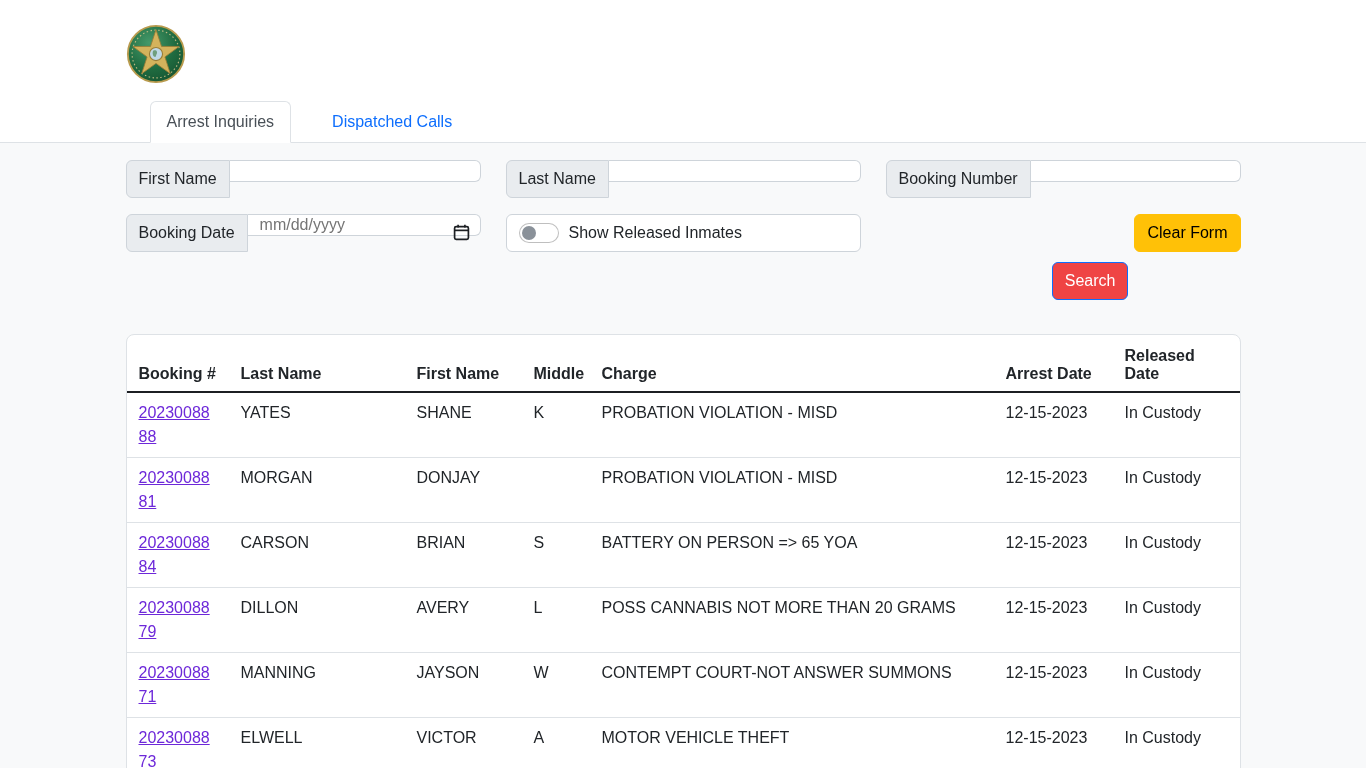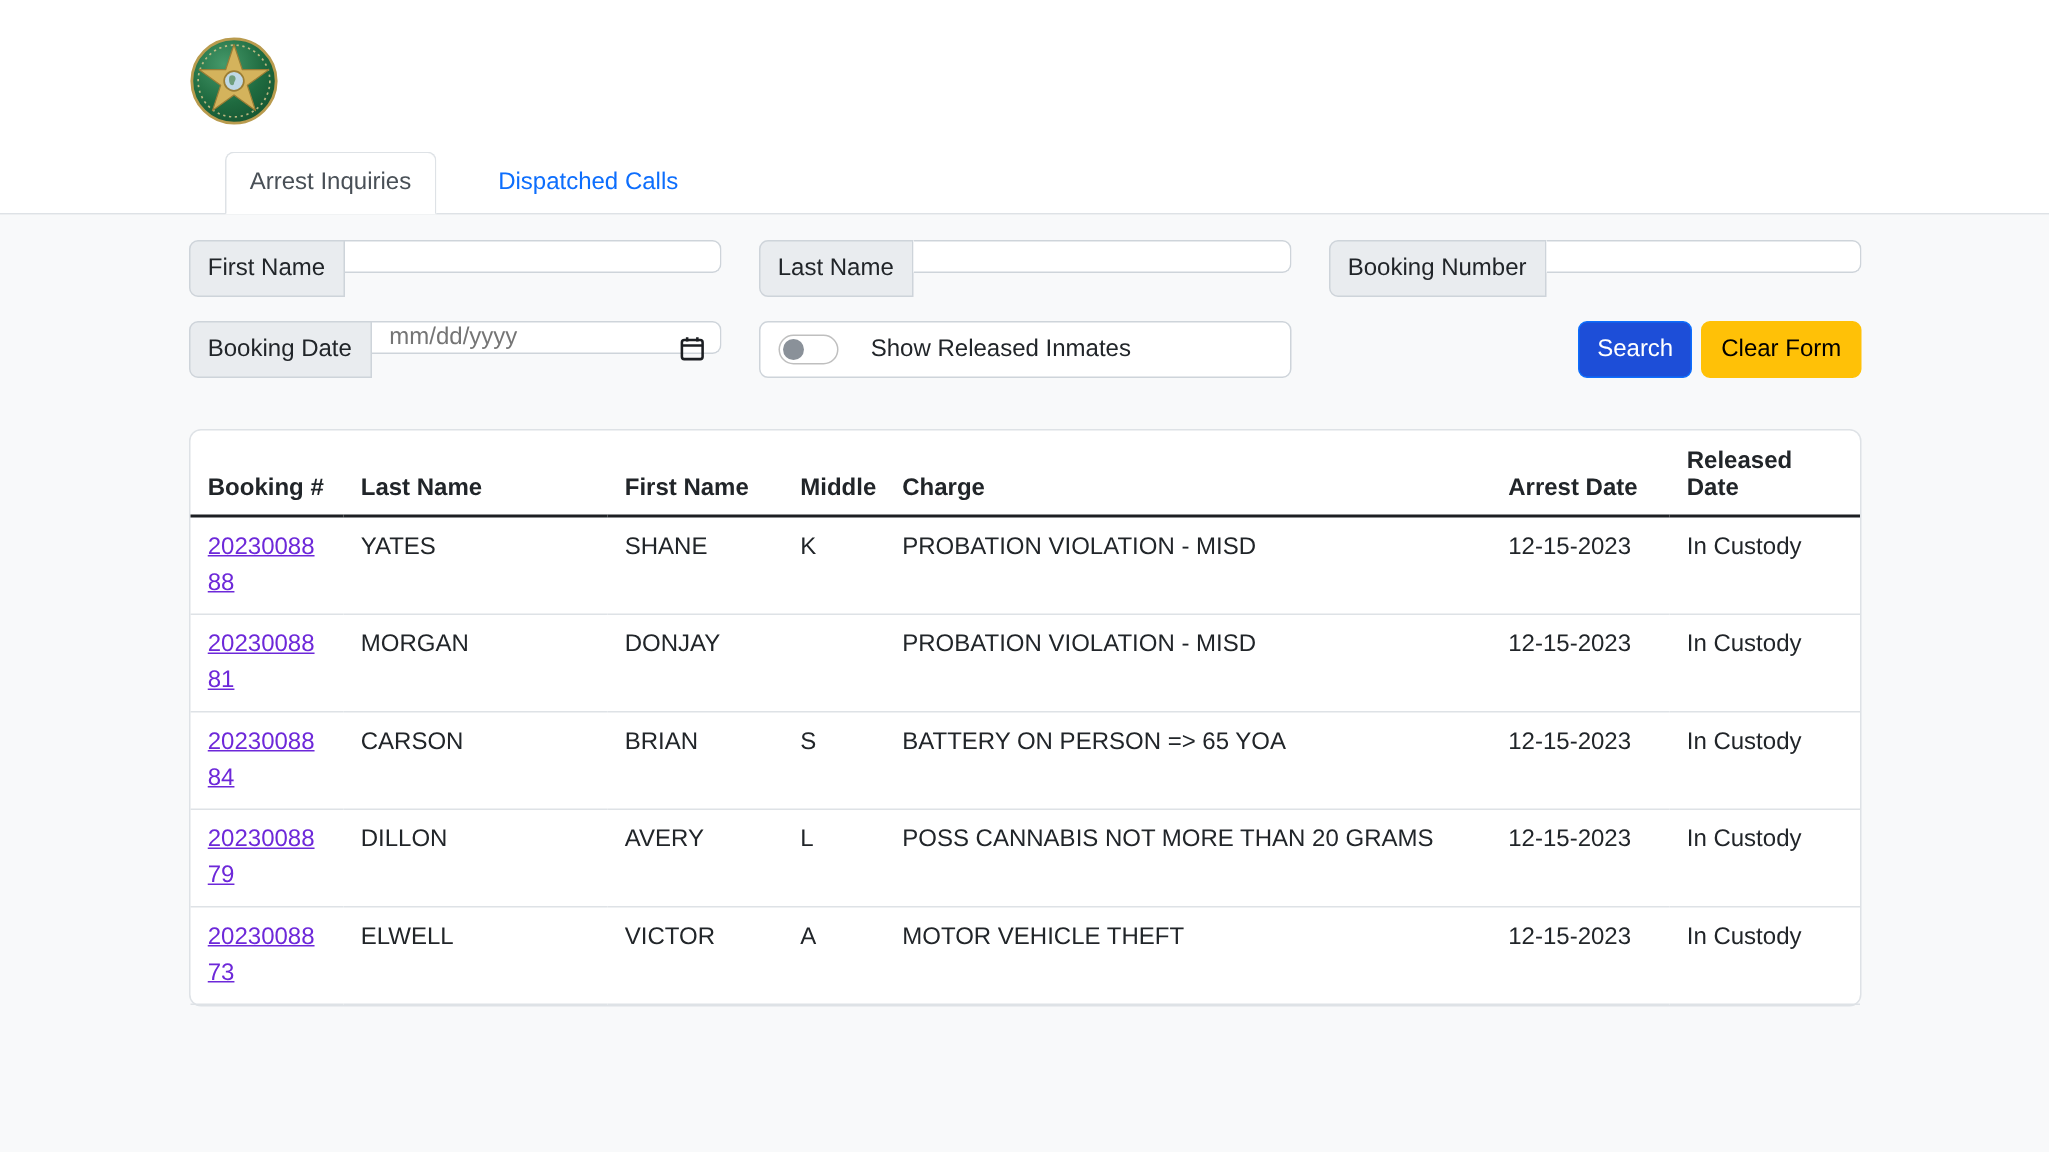--- a/index.html
+++ b/index.html
@@ -41,38 +41,38 @@
     width: 100%; height: 22px; border: 1px solid #ced4da; border-left: 0;
     border-radius: 0 6px 6px 0; padding: 6px 12px;
     font: inherit; color: #212529; background: #fff; outline: none;
   }
   .ig-input.with-icon { padding-right: 34px; }
   .ig-input::placeholder { color: #757575; }
   .cal-icon { position: absolute; right: 11px; top: 10px; pointer-events: none; }
 
   .toggle-box {
     height: 38px; background: #fff; border: 1px solid #ced4da; border-radius: 6px;
-    display: flex; align-items: center; gap: 22px; padding: 6px 12px;
+    display: flex; align-items: center; gap: 10px; padding: 6px 12px;
   }
   .switch {
     width: 40px; height: 20px; background: #fff;
     border: 1px solid rgba(0,0,0,.25); border-radius: 10px;
     position: relative; flex: 0 0 auto; cursor: pointer;
   }
   .knob {
     position: absolute; left: 2px; top: 2px; width: 14px; height: 14px;
     border-radius: 50%; background: #8a9199;
   }
 
   .btn-row { display: flex; justify-content: flex-end; align-items: flex-start; gap: 6px; }
   .btn {
     height: 38px; padding: 6px 12px; border-radius: 6px; font: inherit;
     border: 1px solid transparent; cursor: pointer; line-height: 24px;
   }
-  .btn-primary { background: #1d4ed8; border-color: #0d6efd; color: #fff; }
+  .btn-primary { background: #ef4444; border-color: #0d6efd; color: #fff; margin-top: 48px; }
   .btn-warning { background: #ffc107; border-color: #ffc107; color: #000; }
 
   
   .card {
     margin-top: 34px; background: #fff;
     border: 1px solid #dee2e6; border-radius: 8px;
   }
   table { width: 100%; border-collapse: collapse; table-layout: fixed; }
   thead th {
     text-align: left; vertical-align: bottom; font-weight: bold;
@@ -209,20 +209,29 @@
           <tr>
             <td><a class="booking-link" href="#">2023008879</a></td>
             <td>DILLON</td>
             <td>AVERY</td>
             <td>L</td>
             <td>POSS CANNABIS NOT MORE THAN 20 GRAMS</td>
             <td>12-15-2023</td>
             <td>In Custody</td>
           </tr>
           <tr>
+            <td><a class="booking-link" href="#">2023008871</a></td>
+            <td>MANNING</td>
+            <td>JAYSON</td>
+            <td>W</td>
+            <td>CONTEMPT COURT-NOT ANSWER SUMMONS</td>
+            <td>12-15-2023</td>
+            <td>In Custody</td>
+          </tr>
+          <tr>
             <td><a class="booking-link" href="#">2023008873</a></td>
             <td>ELWELL</td>
             <td>VICTOR</td>
             <td>A</td>
             <td>MOTOR VEHICLE THEFT</td>
             <td>12-15-2023</td>
             <td>In Custody</td>
           </tr>
         </tbody>
     </table>

